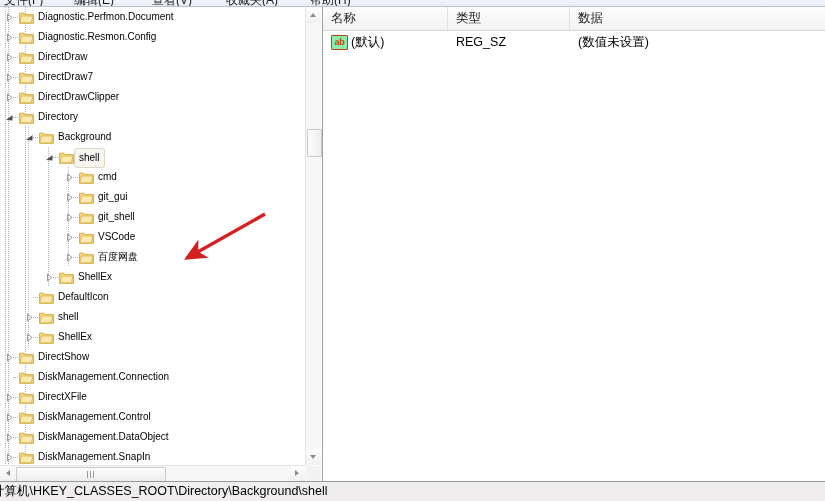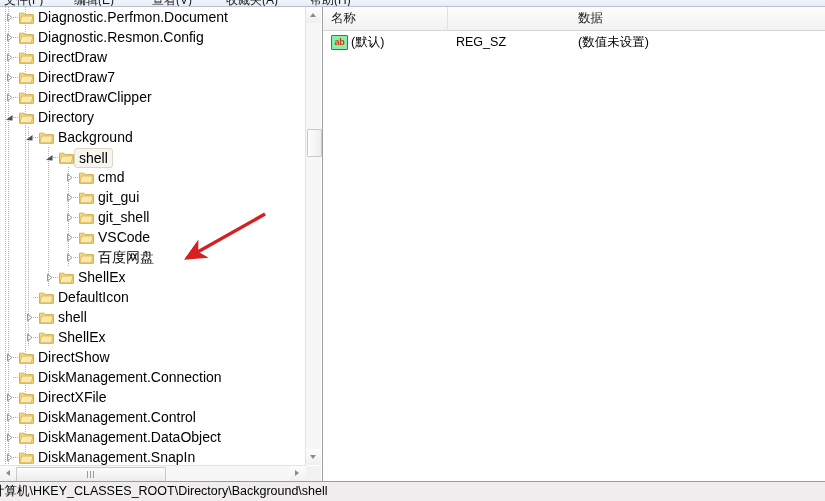--- a/index.html
+++ b/index.html
@@ -38,21 +38,21 @@
   .tree-clip{
     position:absolute;left:0;top:0;width:306px;height:458px;
     overflow:hidden;
   }
   .tree-rows{position:absolute;left:0;top:0;width:306px;}
   .row{
     position:relative;height:20px;line-height:20px;white-space:nowrap;
   }
   .row .lbl{
     position:absolute;top:0;height:20px;line-height:20px;
-    font-size:14px;color:#000;white-space:nowrap;
+    font-size:10px;color:#000;white-space:nowrap;
   }
   .row.sel .lbl{
     background:#f7f5ef;
     border:1px solid #dcd6c4;
     border-radius:3px;
     line-height:18px;height:18px;top:1px;
     padding:0 4px;margin-left:-4px;
   }
   
   .exp{
@@ -555,20 +555,21 @@
         <div class="btn right">
             <span class="ar"></span>
           </div>
       </div>
       <div class="corner"></div>
     </div>
 
     <div class="list-pane">
       <div class="lv-header" id="lvheader">
           <div class="col" style="left: 0px; width: 125px;">名称</div>
+          <div class="col" style="left: 125px; width: 122px;">类型</div>
           <div class="col" style="left: 247px; width: 255px; border-right: none;">数据</div>
         </div>
       <div class="lv-body" id="lvbody">
           <div class="lv-row">
             <span class="abicon">ab</span>
             <span class="c" style="left: 28px;">(默认)</span>
             <span class="c" style="left: 133px;">REG_SZ</span>
             <span class="c" style="left: 255px;">(数值未设置)</span>
           </div>
         </div>

